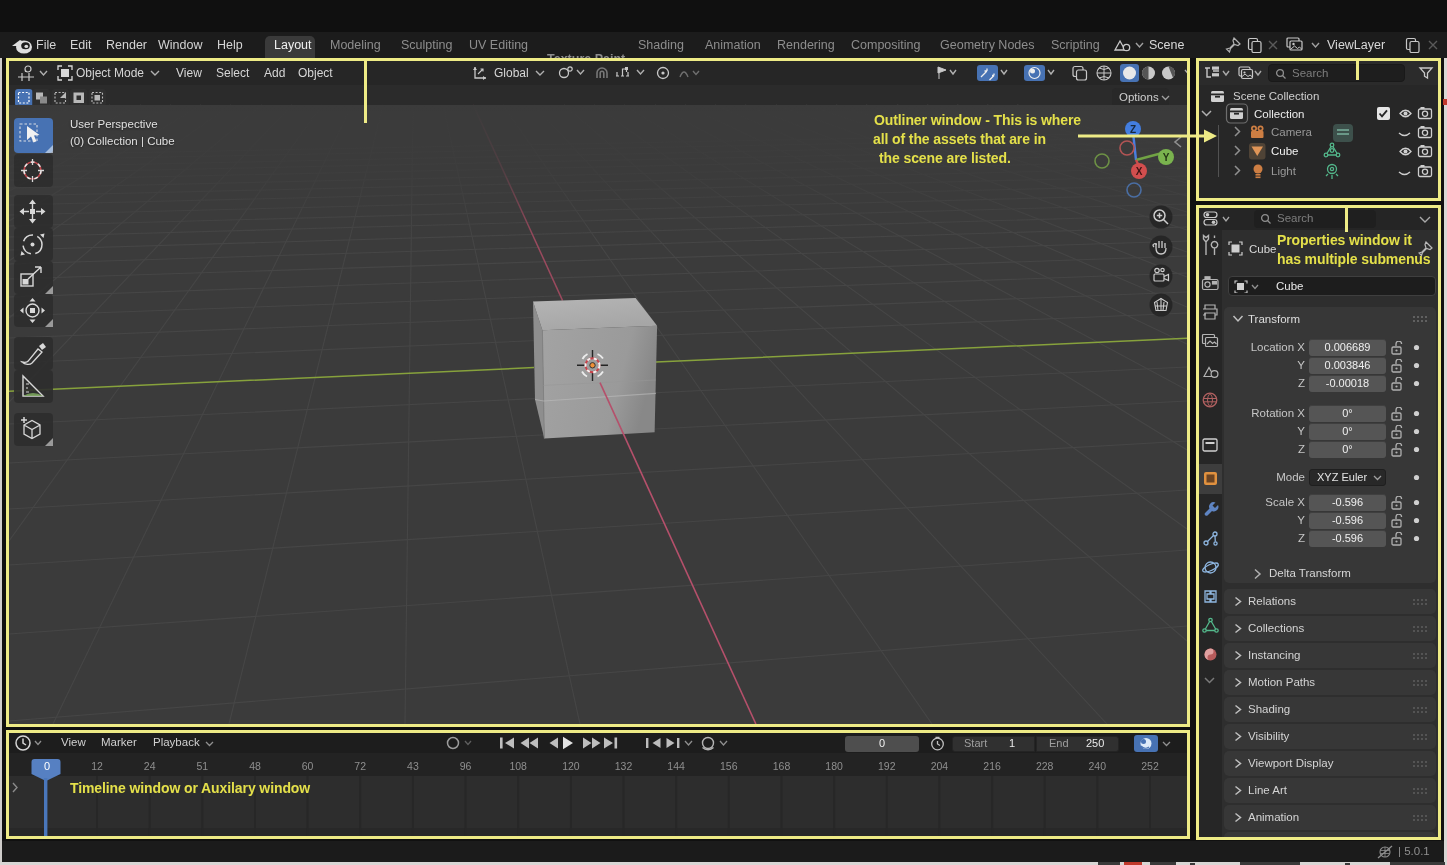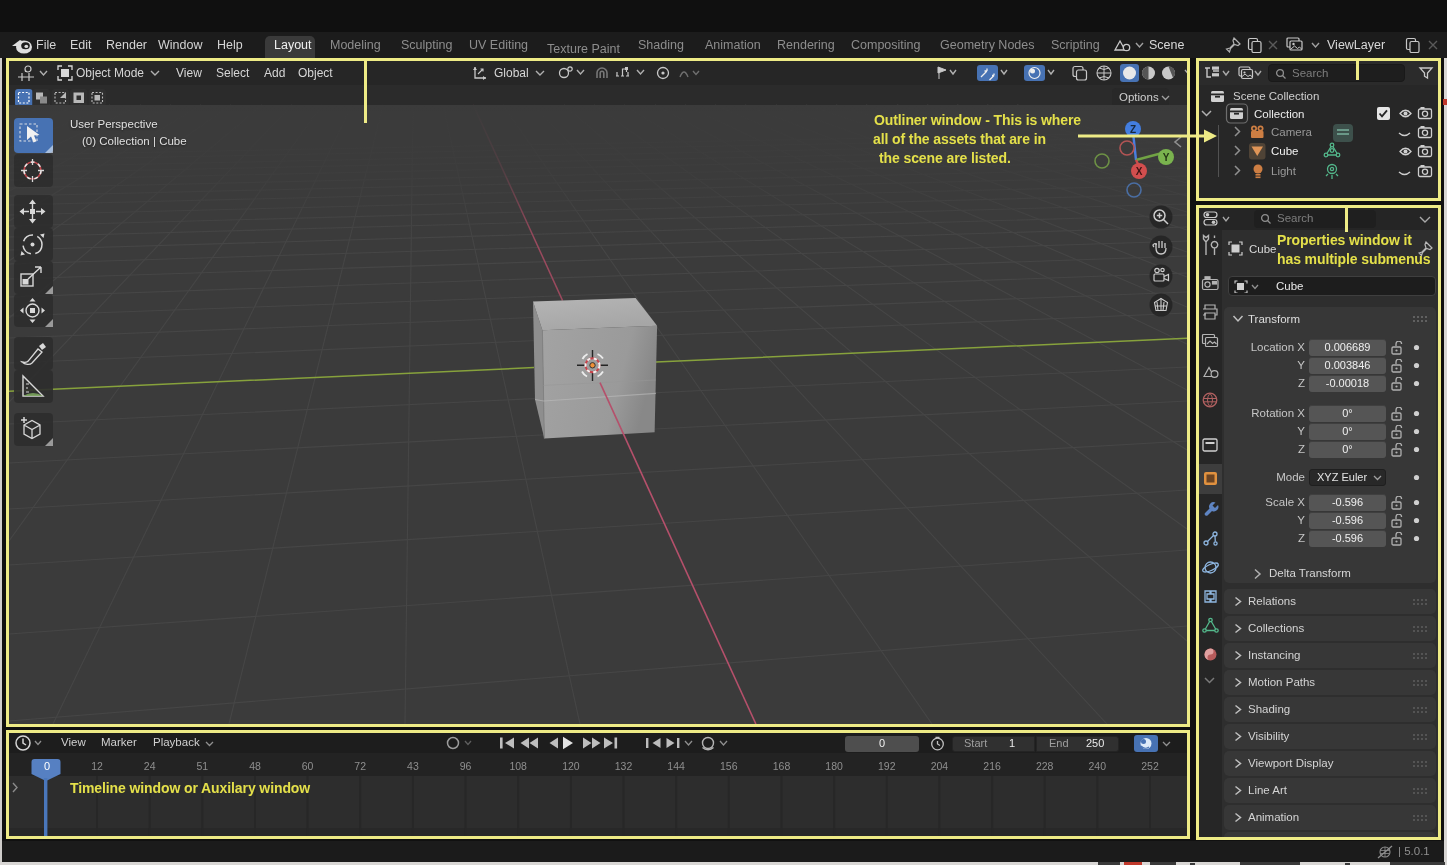--- a/index.html
+++ b/index.html
@@ -24,21 +24,21 @@
   <div class="tx" style="left:36px;top:6px;">File</div>
   <div class="tx" style="left:70px;top:6px;">Edit</div>
   <div class="tx" style="left:106px;top:6px;">Render</div>
   <div class="tx" style="left:158px;top:6px;">Window</div>
   <div class="tx" style="left:217px;top:6px;">Help</div>
   <div class="abs" style="left:265px;top:4px;width:50px;height:22px;background:#3a3a3a;border-radius:5px 5px 0 0;"></div>
   <div class="tx" style="left:274px;top:6px;color:#f0f0f0;">Layout</div>
   <div class="tx" style="left:330px;top:6px;color:#8d8d8d;">Modeling</div>
   <div class="tx" style="left:401px;top:6px;color:#8d8d8d;">Sculpting</div>
   <div class="tx" style="left:469px;top:6px;color:#8d8d8d;">UV Editing</div>
-  <div class="tx" style="left:547px;top:10px;color:#8d8d8d;">Texture Paint</div>
+  <div class="tx" style="left:547px;top:20px;color:#8d8d8d;font-weight:bold;">Texture Paint</div>
   <div class="tx" style="left:638px;top:6px;color:#8d8d8d;">Shading</div>
   <div class="tx" style="left:705px;top:6px;color:#8d8d8d;">Animation</div>
   <div class="tx" style="left:777px;top:6px;color:#8d8d8d;">Rendering</div>
   <div class="tx" style="left:851px;top:6px;color:#8d8d8d;">Compositing</div>
   <div class="tx" style="left:940px;top:6px;color:#8d8d8d;">Geometry Nodes</div>
   <div class="tx" style="left:1051px;top:6px;color:#8d8d8d;">Scripting</div>
 </div>
 
 <div class="abs" id="scenewidgets" style="left:0;top:32px;width:1447px;height:26px;font-size:12.5px;">
   <svg class="abs" style="left:1112px;top:5px;" width="34" height="16" viewBox="0 0 34 16">
@@ -206,21 +206,21 @@
         <path d="M597.5 354 a12 12 0 0 1 5.5 4.5"></path>
         <path d="M603 371.5 a12 12 0 0 1 -5.5 5"></path>
         <path d="M587 376.5 a12 12 0 0 1 -5 -5"></path>
         <path d="M582.5 359 a12 12 0 0 1 5 -5"></path>
       </g>
       <circle cx="592.5" cy="365.3" r="2.7" fill="#ef9038" stroke="#333" stroke-width="1"></circle>
     </g>
   </svg>
   <div class="abs" id="vp-overlays" style="left:0;top:0;width:1178px;height:663px;">
     <div class="tx" style="left:61px;top:57px;font-size:11.5px;color:#e0e0e0;text-shadow:0 1px 2px rgba(0,0,0,0.5);">User Perspective</div>
-    <div class="tx" style="left:61px;top:74px;font-size:11.5px;color:#e0e0e0;text-shadow:0 1px 2px rgba(0,0,0,0.5);margin-left:12px;">(0) Collection | Cube</div>
+    <div class="tx" style="left:61px;top:74px;font-size:11.5px;color:#e0e0e0;text-shadow:0 1px 2px rgba(0,0,0,0.5);">(0) Collection | Cube</div>
 
     <svg class="abs" style="left:5px;top:57px;" width="41" height="330" viewBox="0 0 41 330">
       <rect x="0" y="0" width="39" height="35" rx="4" fill="#4772b3"></rect>
       <path d="M13 8 l0 14 4-3.5 2.5 6 3-1.3 -2.5 -5.7 5.5-0.5 z" fill="#f2f2f2"></path>
       <rect x="6" y="6" width="17" height="17" fill="none" stroke="#e8e8e8" stroke-width="1.1" stroke-dasharray="2.5 2" opacity="0.9"></rect>
       <path d="M39 27 v8 h-8 z" fill="#dce6f5" opacity="0.65"></path>
       <rect x="0" y="36" width="39" height="33" rx="4" fill="#2e2e2e" fill-opacity="0.9"></rect>
       <circle cx="18.5" cy="52.5" r="8.5" fill="none" stroke="#c34a4f" stroke-width="1.6"></circle>
       <circle cx="18.5" cy="52.5" r="8.5" fill="none" stroke="#e8e8e8" stroke-width="1.6" stroke-dasharray="3.8 3.8"></circle>
       <path d="M18.5 41 v6 M18.5 58 v6 M7 52.5 h6 M24 52.5 h6" stroke="#d8d8d8" stroke-width="1.3"></path>

